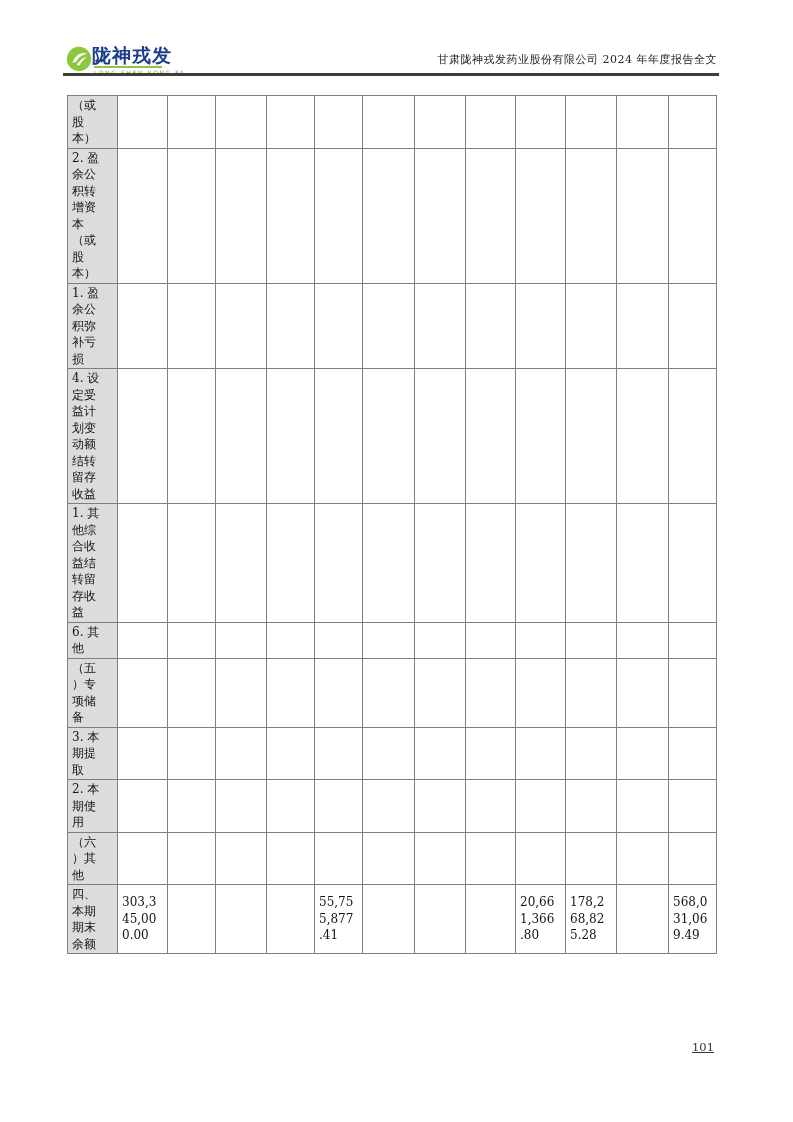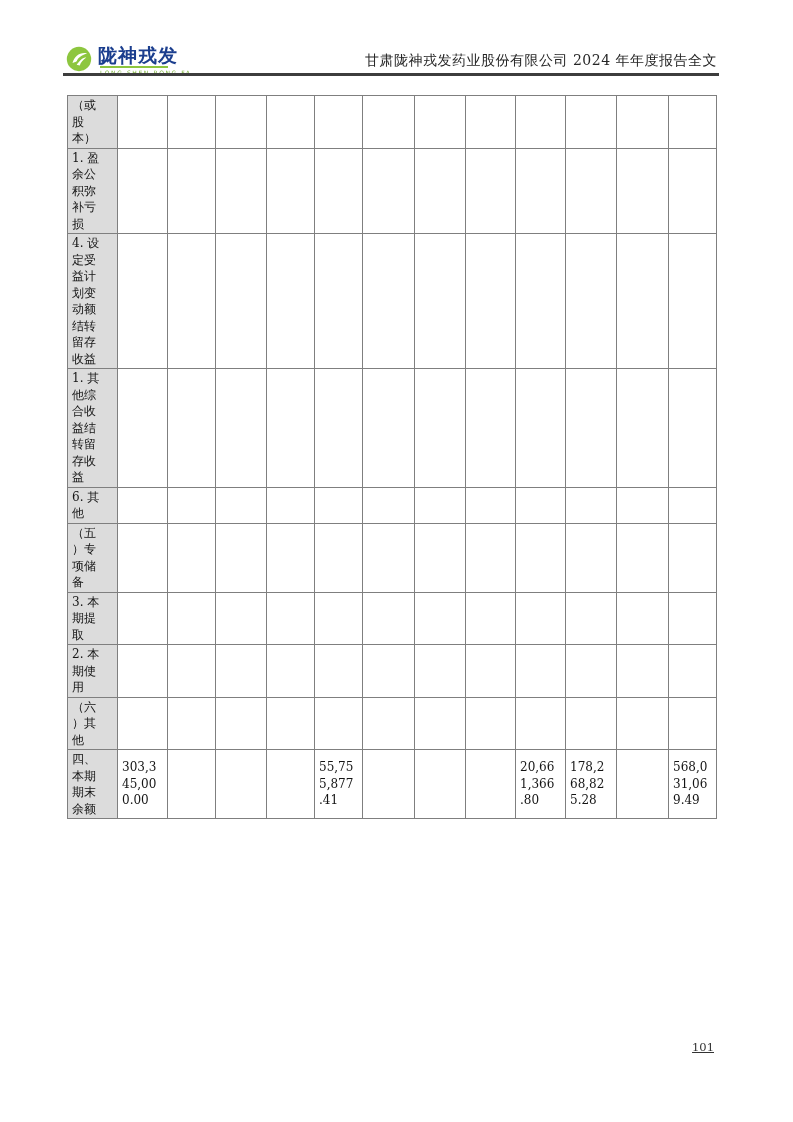--- a/index.html
+++ b/index.html
@@ -10,38 +10,38 @@
     margin: 0 auto;
     background: #ffffff;
     overflow: hidden;
     font-family: "DejaVu Serif", "Liberation Serif", serif;
     color: #141414;
   }
 
   
   .header-logo {
     position: absolute; top: 45px; left: 66px;
-    display: flex; align-items: flex-start; gap: 6px;
+    display: flex; align-items: flex-start; 
   }
   .logo-icon-svg { width: 26px; height: 26px; display: block; margin-top: 1px; }
   .logo-text-col { display: flex; flex-direction: column; }
   .logo-cn {
     font-family: "DejaVu Sans", "Liberation Sans", sans-serif;
     font-weight: bold; font-size: 19px; line-height: 20px;
     color: #1b3e8e; letter-spacing: 1px; white-space: nowrap;
   }
   .logo-underline { height: 2px; background: #8dc63f; margin: 1px 0 1px 2px; width: 68px; }
   .logo-en {
     font-family: "DejaVu Sans", "Liberation Sans", sans-serif;
     font-size: 6px; line-height: 7px; color: #72ac2d;
     letter-spacing: 1.6px; white-space: nowrap; margin-left: 2px;
   }
   .header-title {
     position: absolute; top: 52px; right: 76px;
-    font-size: 14px; line-height: 16px; color: #262626;
+    font-size: 11px; line-height: 16px; color: #262626;
     letter-spacing: 0.5px; white-space: nowrap;
   }
   .header-rule {
     position: absolute; top: 73px; left: 63px;
     width: 656px; height: 3px; background: #3d3d3d;
   }
 
   
   .report-table {
     position: absolute; top: 95px; left: 67px;
@@ -115,20 +115,42 @@
         <td class="data-cell"></td>
         <td class="data-cell"></td>
         <td class="data-cell"></td>
         <td class="data-cell"></td>
         <td class="data-cell"></td>
         <td class="data-cell"></td>
         <td class="data-cell"></td>
         <td class="data-cell"></td>
       </tr>
       <tr>
+        <td class="label-cell">2. 盈
+余公
+积转
+增资
+本
+（或
+股
+本）</td>
+        <td class="data-cell"></td>
+        <td class="data-cell"></td>
+        <td class="data-cell"></td>
+        <td class="data-cell"></td>
+        <td class="data-cell"></td>
+        <td class="data-cell"></td>
+        <td class="data-cell"></td>
+        <td class="data-cell"></td>
+        <td class="data-cell"></td>
+        <td class="data-cell"></td>
+        <td class="data-cell"></td>
+        <td class="data-cell"></td>
+      </tr>
+      <tr>
         <td class="label-cell">1. 盈
 余公
 积弥
 补亏
 损</td>
         <td class="data-cell"></td>
         <td class="data-cell"></td>
         <td class="data-cell"></td>
         <td class="data-cell"></td>
         <td class="data-cell"></td>

